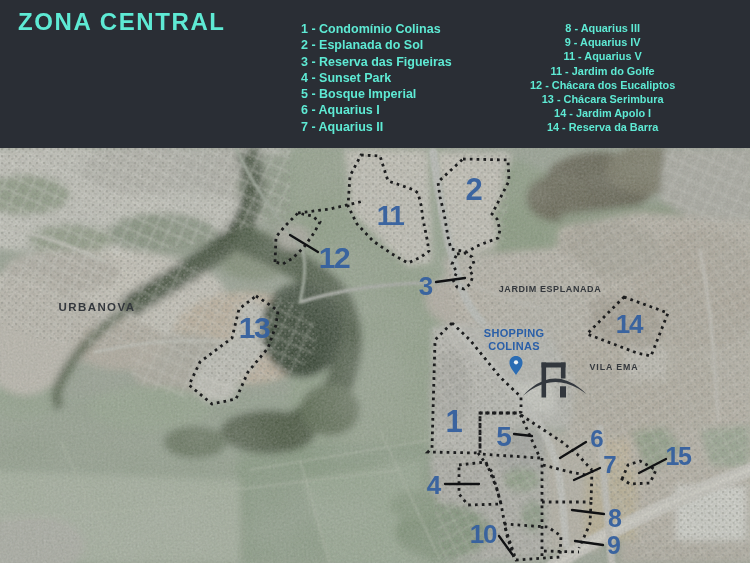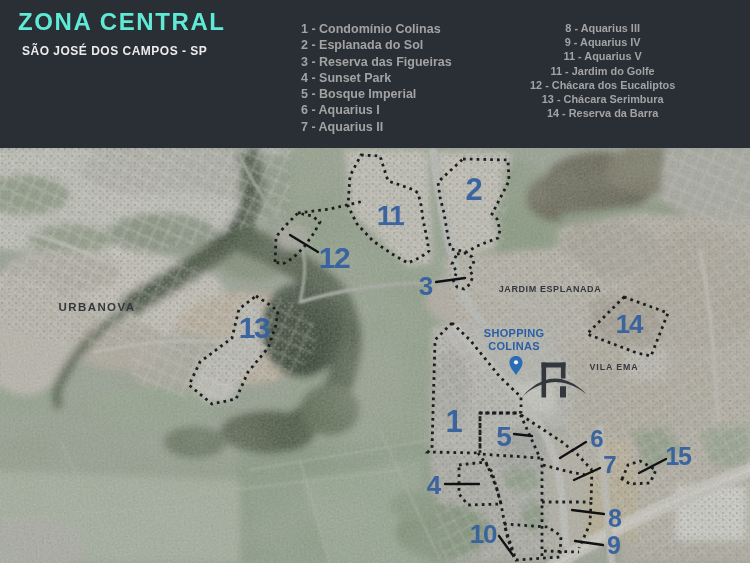--- a/index.html
+++ b/index.html
@@ -1,47 +1,47 @@
 <!DOCTYPE html>
 <html><head>
 <meta charset="utf-8">
 <style>
   html,body{margin:0;padding:0;width:750px;height:563px;overflow:hidden;background:#2a2e35;}
   body{font-family:"Liberation Sans", sans-serif;position:relative;}
   .hdr{position:absolute;left:0;top:0;width:750px;height:148px;background:#2a2e35;}
   .title{position:absolute;left:18px;top:8px;font-size:24px;font-weight:bold;color:#5eead4;letter-spacing:1.6px;}
   .subtitle{position:absolute;left:22px;top:44px;font-size:12px;font-weight:bold;color:#ececec;letter-spacing:0.5px;}
-  .leg{position:absolute;color:#a3a3a3;font-weight:bold;white-space:nowrap;}
+  .leg{position:absolute;color:#5eead4;font-weight:bold;white-space:nowrap;}
   .leg div{height:16.3px;line-height:16.3px;}
   .leg1{left:301px;top:21px;font-size:12.5px;letter-spacing:0px;}
   .leg2{left:530px;top:21px;font-size:10.9px;letter-spacing:0px;}
   .leg2 div{height:14.2px;line-height:14.2px;text-align:center;}
   #map{position:absolute;left:0;top:148px;}
 </style>
 </head>
 <body>
 <div class="hdr">
   <div class="title">ZONA CENTRAL</div>
-  <div class="subtitle">SÃO JOSÉ DOS CAMPOS - SP</div>
   <div class="leg leg1">
     <div>1 - Condomínio Colinas</div>
     <div>2 - Esplanada do Sol</div>
     <div>3 - Reserva das Figueiras</div>
     <div>4 - Sunset Park</div>
     <div>5 - Bosque Imperial</div>
     <div>6 - Aquarius I</div>
     <div>7 - Aquarius II</div>
   </div>
   <div class="leg leg2">
     <div>8 - Aquarius III</div>
     <div>9 - Aquarius IV</div>
     <div>11 - Aquarius V</div>
     <div>11 - Jardim do Golfe</div>
     <div>12 - Chácara dos Eucaliptos</div>
     <div>13 - Chácara Serimbura</div>
+    <div>14 - Jardim Apolo I</div>
     <div>14 - Reserva da Barra</div>
   </div>
 </div>
 <svg id="map" width="750" height="415" viewBox="0 148 750 415" xmlns="http://www.w3.org/2000/svg">
   <defs>
     <filter id="b6" x="-30%" y="-30%" width="160%" height="160%">
         <feGaussianBlur stdDeviation="3.5"></feGaussianBlur>
       </filter>
     <filter id="b3" x="-30%" y="-30%" width="160%" height="160%">
         <feGaussianBlur stdDeviation="3"></feGaussianBlur>

